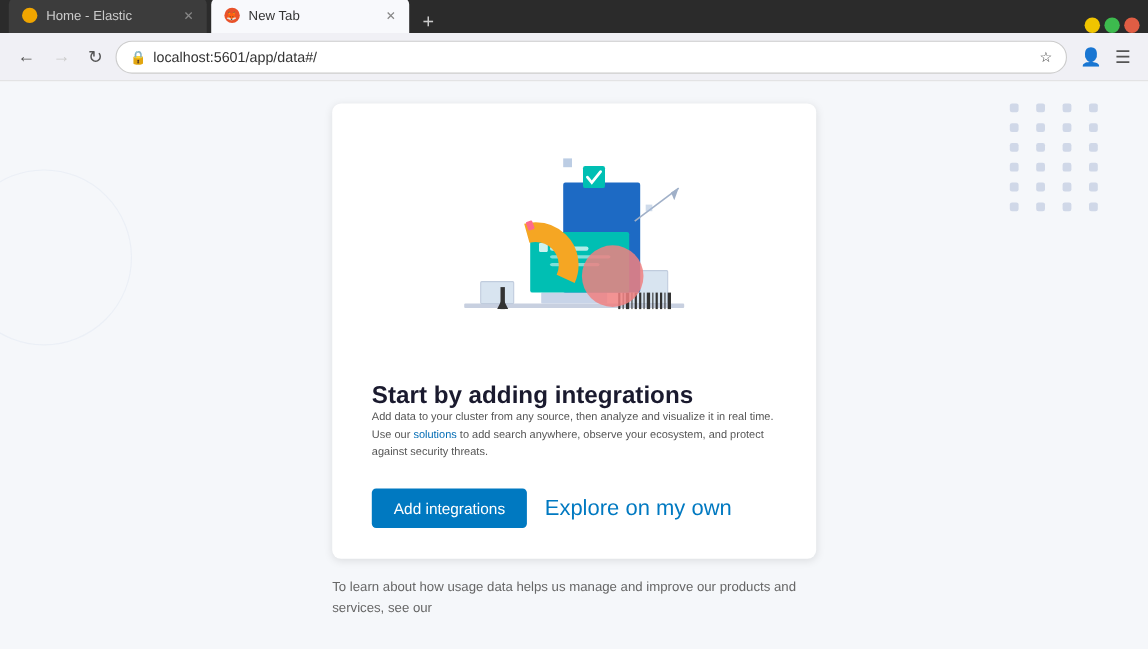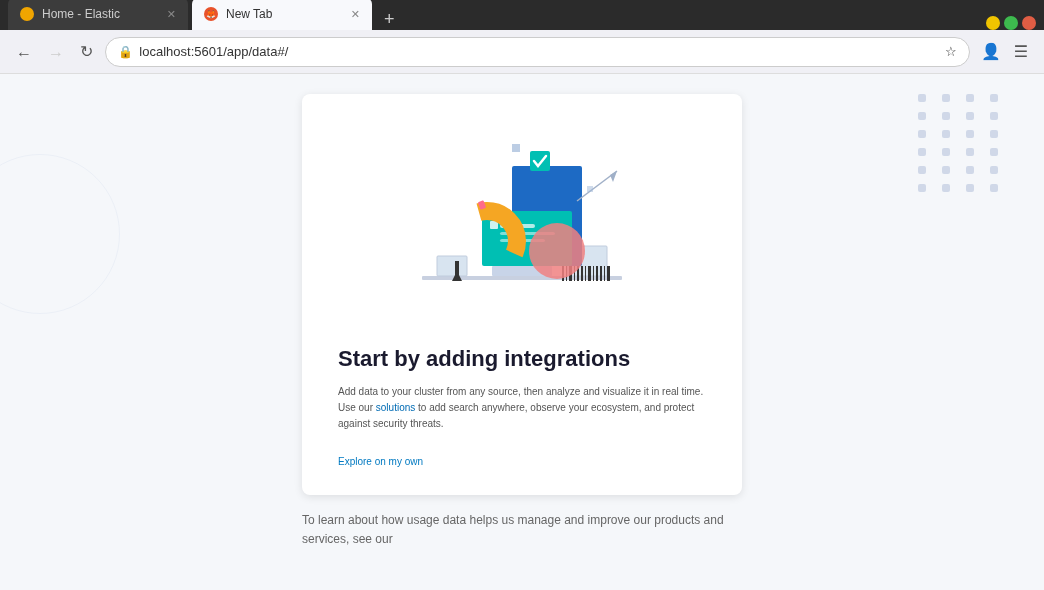--- a/index.html
+++ b/index.html
@@ -190,21 +190,20 @@
     
     .illustration-svg {
       width: 280px;
       height: 200px;
     }
 
     .card-title {
       font-size: 22px;
       font-weight: 700;
       color: #1a1a2e;
-      margin-bottom: 12px;
     }
 
     .card-description {
       font-size: 10px;
       color: #555;
       line-height: 1.6;
       margin-bottom: 24px;
     }
 
     .card-description a {
@@ -226,21 +225,21 @@
       padding: 10px 20px;
       font-size: 14px;
       font-weight: 500;
       cursor: pointer;
     }
 
     .btn-link {
       background: none;
       border: none;
       color: #0079c1;
-      font-size: 10px;
+      font-size: 20px;
       cursor: pointer;
       padding: 0;
     }
 
     
     .footer-text {
       width: 440px;
       font-size: 12px;
       color: #666;
       line-height: 1.6;
@@ -391,20 +390,21 @@
         </svg>
       </div>
 
       <h2 class="card-title">Start by adding integrations</h2>
 
       <p class="card-description">
         <span>Add data to your cluster from any source, then analyze and visualize it in real time. Use our </span><a href="#">solutions</a><span> to add search anywhere, observe your ecosystem, and protect against security threats.</span>
       </p>
 
       <div class="card-actions">
+        <button class="btn-primary">Add integrations</button>
         <button class="btn-link">Explore on my own</button>
       </div>
     </div>
 
     <p class="footer-text">
       <span>To learn about how usage data helps us manage and improve our products and services, see our </span>
     </p>
 
   </div>
 </div>

